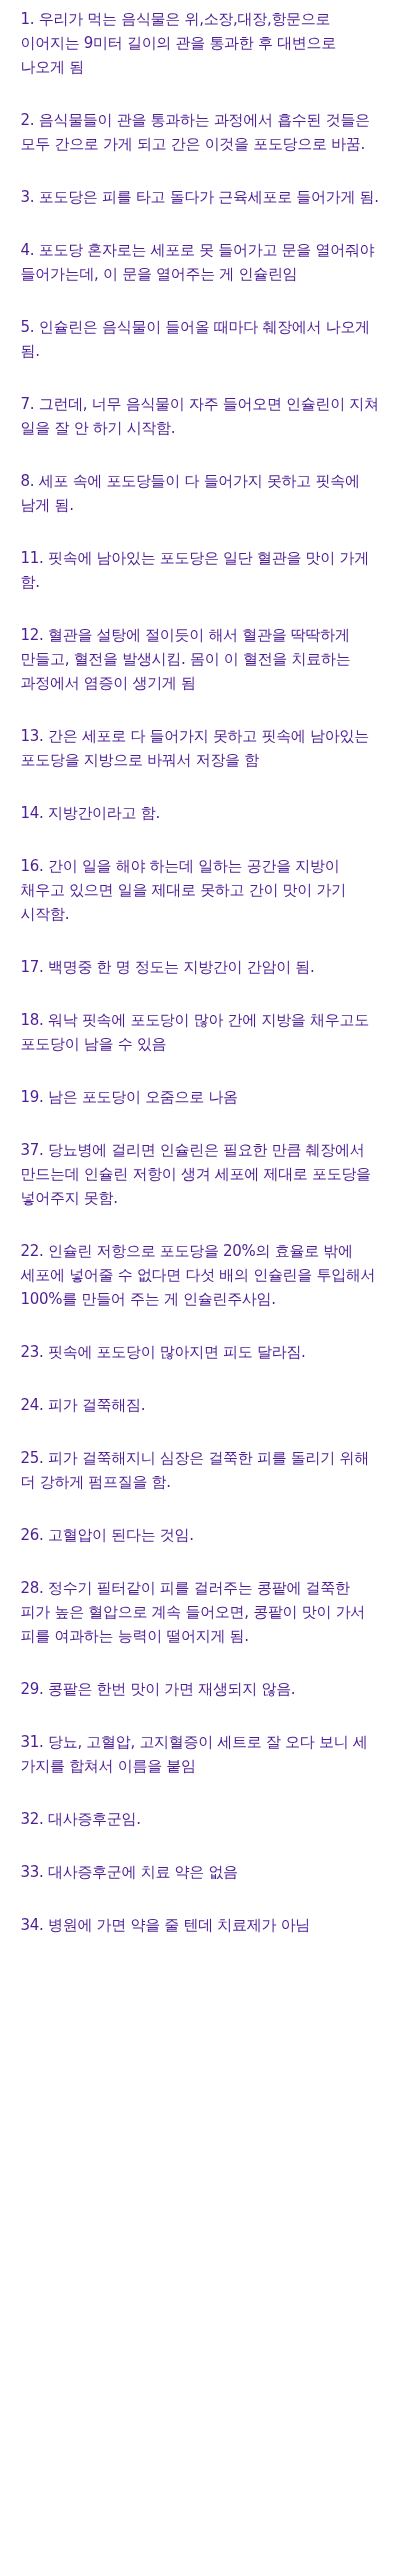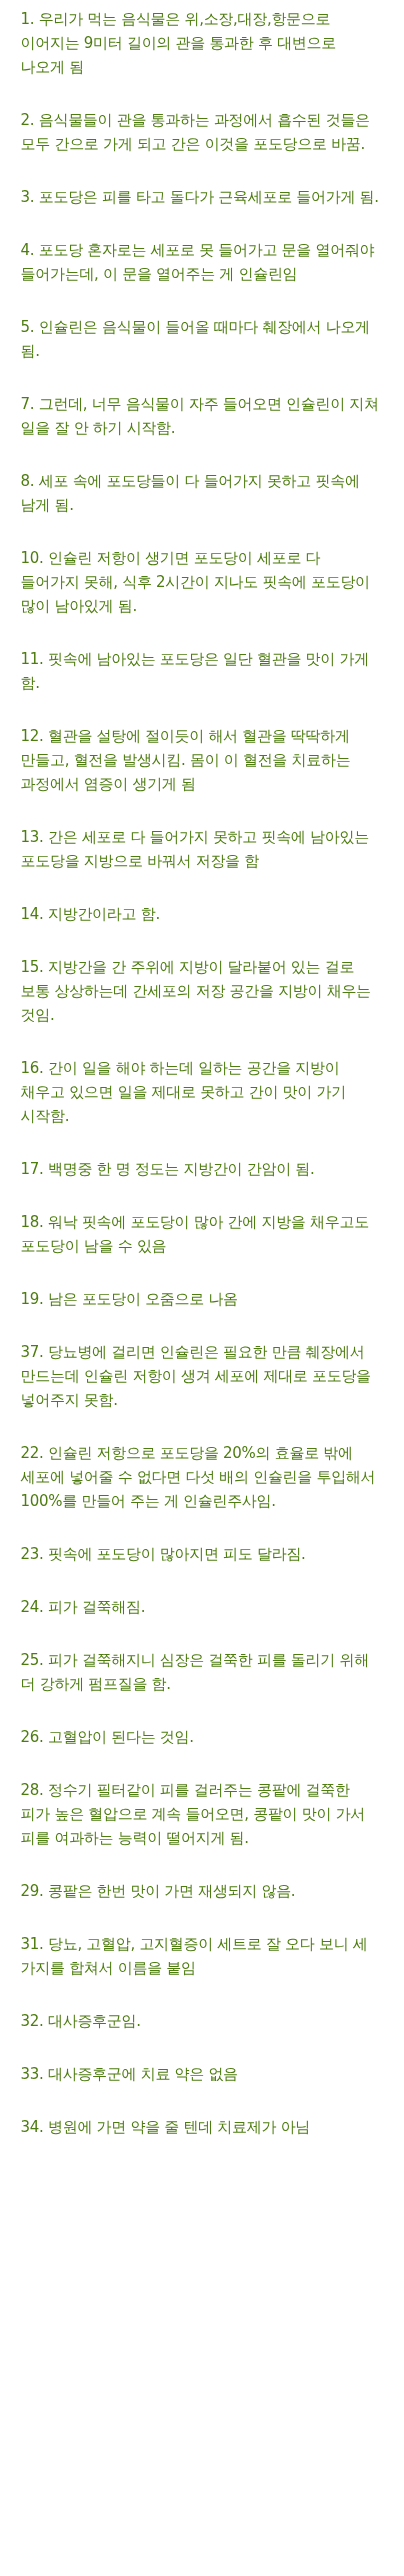--- a/index.html
+++ b/index.html
@@ -16,47 +16,45 @@
     box-sizing: border-box;
     width: 405px;
     padding: 7.2px 26px 20.6px 20.6px;
   }
   p.list-item {
     font-family: "DejaVu Sans", "Liberation Sans", sans-serif;
     font-size: 15px;
     font-weight: 400;
     line-height: 24px;
     letter-spacing: -0.3px;
-    color: #4d7c0f;
+    color: #4c1d95;
     margin: 0 0 29px 0;
     word-break: keep-all;
     overflow-wrap: break-word;
   }
   p.list-item:last-child {
     margin-bottom: 15px;
   }
 </style>
 </head>
 <body>
 
 <div class="article-body">
   <div>
       <p class="list-item">1. 우리가 먹는 음식물은 위,소장,대장,항문으로 이어지는 9미터 길이의 관을 통과한 후 대변으로 나오게 됨</p>
       <p class="list-item">2. 음식물들이 관을 통과하는 과정에서 흡수된 것들은 모두 간으로 가게 되고 간은 이것을 포도당으로 바꿈.</p>
       <p class="list-item">3. 포도당은 피를 타고 돌다가 근육세포로 들어가게 됨.</p>
       <p class="list-item">4. 포도당 혼자로는 세포로 못 들어가고 문을 열어줘야 들어가는데, 이 문을 열어주는 게 인슐린임</p>
       <p class="list-item">5. 인슐린은 음식물이 들어올 때마다 췌장에서 나오게 됨.</p>
       <p class="list-item">7. 그런데, 너무 음식물이 자주 들어오면 인슐린이 지쳐 일을 잘 안 하기 시작함.</p>
       <p class="list-item">8. 세포 속에 포도당들이 다 들어가지 못하고 핏속에 남게 됨.</p>
-      <p class="list-item">10. 인슐린 저항이 생기면 포도당이 세포로 다 들어가지 못해, 식후 2시간이 지나도 핏속에 포도당이 많이 남아있게 됨.</p>
       <p class="list-item">11. 핏속에 남아있는 포도당은 일단 혈관을 맛이 가게 함.</p>
       <p class="list-item">12. 혈관을 설탕에 절이듯이 해서 혈관을 딱딱하게 만들고, 혈전을 발생시킴. 몸이 이 혈전을 치료하는 과정에서 염증이 생기게 됨</p>
       <p class="list-item">13. 간은 세포로 다 들어가지 못하고 핏속에 남아있는 포도당을 지방으로 바꿔서 저장을 함</p>
       <p class="list-item">14. 지방간이라고 함.</p>
-      <p class="list-item">15. 지방간을 간 주위에 지방이 달라붙어 있는 걸로 보통 상상하는데 간세포의 저장 공간을 지방이 채우는 것임.</p>
       <p class="list-item">16. 간이 일을 해야 하는데 일하는 공간을 지방이 채우고 있으면 일을 제대로 못하고 간이 맛이 가기 시작함.</p>
       <p class="list-item">17. 백명중 한 명 정도는 지방간이 간암이 됨.</p>
       <p class="list-item">18. 워낙 핏속에 포도당이 많아 간에 지방을 채우고도 포도당이 남을 수 있음</p>
       <p class="list-item">19. 남은 포도당이 오줌으로 나옴</p>
       <p class="list-item">37. 당뇨병에 걸리면 인슐린은 필요한 만큼 췌장에서 만드는데 인슐린 저항이 생겨 세포에 제대로 포도당을 넣어주지 못함.</p>
       <p class="list-item">22. 인슐린 저항으로 포도당을 20%의 효율로 밖에 세포에 넣어줄 수 없다면 다섯 배의 인슐린을 투입해서 100%를 만들어 주는 게 인슐린주사임.</p>
       <p class="list-item">23. 핏속에 포도당이 많아지면 피도 달라짐.</p>
       <p class="list-item">24. 피가 걸쭉해짐.</p>
       <p class="list-item">25. 피가 걸쭉해지니 심장은 걸쭉한 피를 돌리기 위해 더 강하게 펌프질을 함.</p>
       <p class="list-item">26. 고혈압이 된다는 것임.</p>

